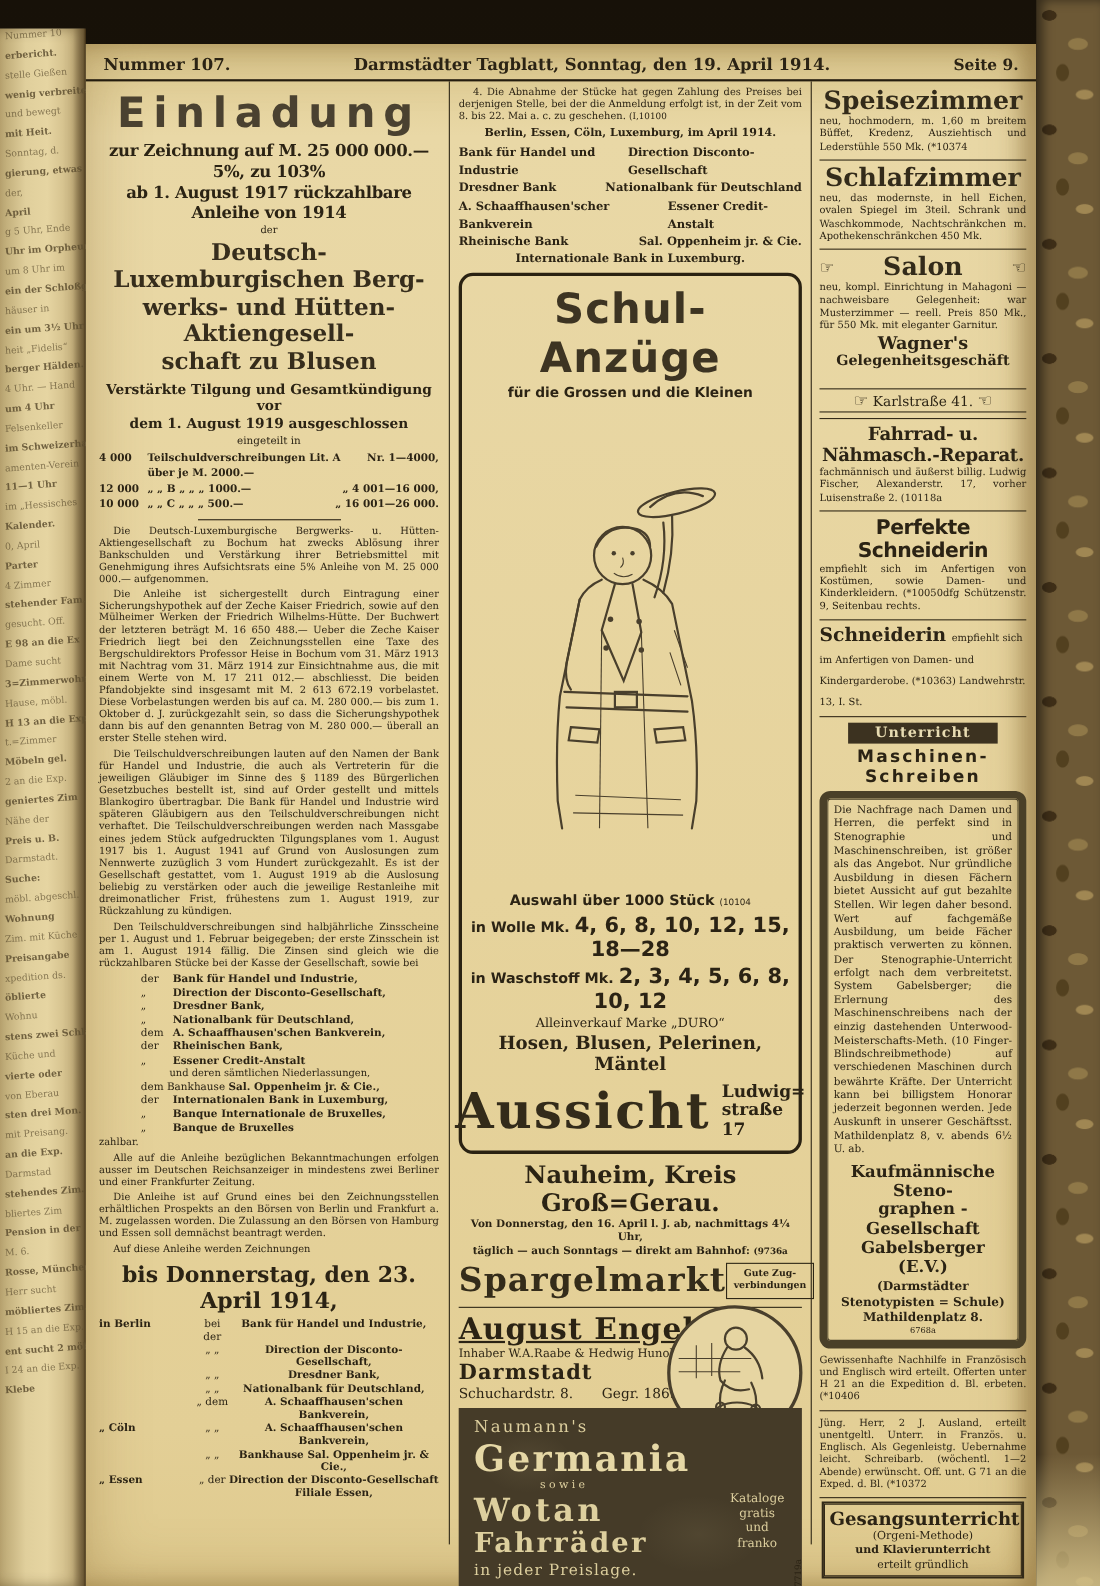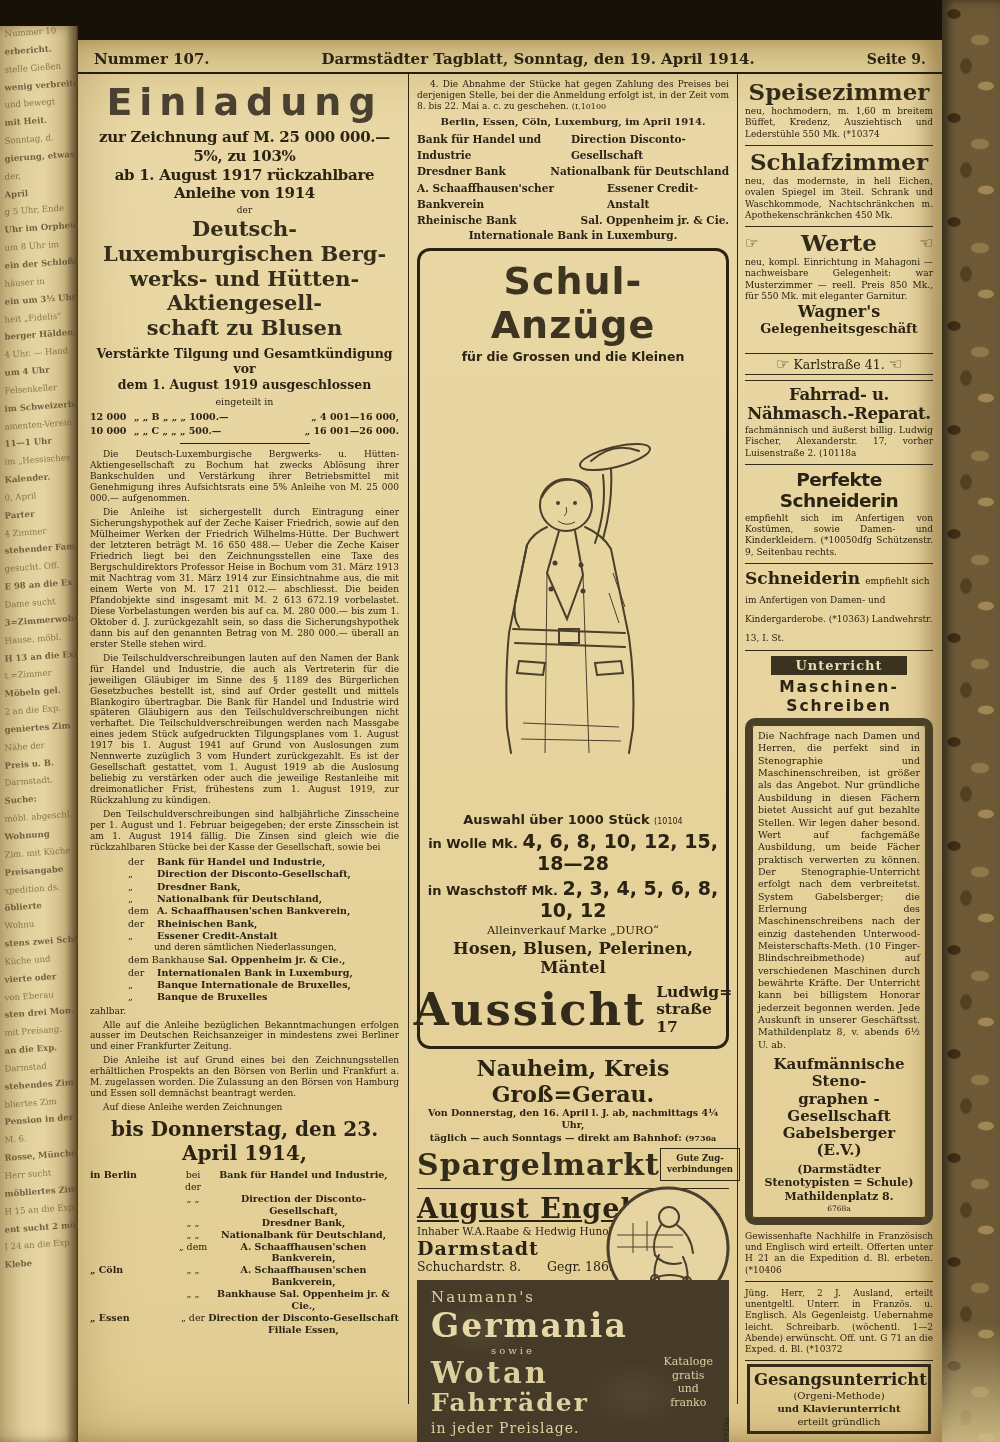--- a/index.html
+++ b/index.html
@@ -229,20 +229,25 @@
         <div class="sub-big">ab 1. August 1917 rückzahlbare Anleihe von 1914</div>
         <div class="der">der</div>
         <div class="company">Deutsch-Luxemburgischen Berg-</div>
         <div class="company">werks- und Hütten-Aktiengesell-</div>
         <div class="company">schaft zu Blusen</div>
         <div class="tilgung">Verstärkte Tilgung und Gesamtkündigung vor</div>
         <div class="tilgung" style="margin-top:0">dem 1. August 1919 ausgeschlossen</div>
         <div class="eingeteilt">eingeteilt in</div>
         <div>
 
+        <div class="tranche">
+            <span>4 000</span>
+            <span>Teilschuldverschreibungen Lit. A über je M. 2000.—</span>
+            <span>Nr. 1—4000,</span>
+          </div>
             <div class="tranche">
             <span>12 000</span>
             <span>„  „ B „ „ „ 1000.—</span>
             <span>„ 4 001—16 000,</span>
           </div>
             <div class="tranche">
             <span>10 000</span>
             <span>„  „ C „ „ „ 500.—</span>
             <span>„ 16 001—26 000.</span>
           </div>
@@ -494,21 +499,21 @@
         </div>
 
         <div class="r-ad">
           <div class="r-title">Schlafzimmer</div>
           <div class="r-body">neu, das modernste, in hell Eichen, ovalen Spiegel im 3teil. Schrank und Waschkommode, Nachtschränkchen m. Apothekenschränkchen 450 Mk.</div>
         </div>
 
         <div class="r-ad">
           <div class="salon-row">
             <span class="manicule">☞</span>
-            <span class="r-title">Werte</span>
+            <span class="r-title">Salon</span>
             <span class="manicule">☜</span>
           </div>
           <div class="r-body">neu, kompl. Einrichtung in Mahagoni — nachweisbare Gelegenheit: war Musterzimmer — reell. Preis 850 Mk., für 550 Mk. mit eleganter Garnitur.</div>
           <div class="wagner-line1">
             <span class="nm">Wagner's</span>
             <span>Gelegenheitsgeschäft</span>
           </div>
           <div class="wagner-line2">
             <span class="manicule">☞</span>
             <span>Karlstraße 41.</span>

